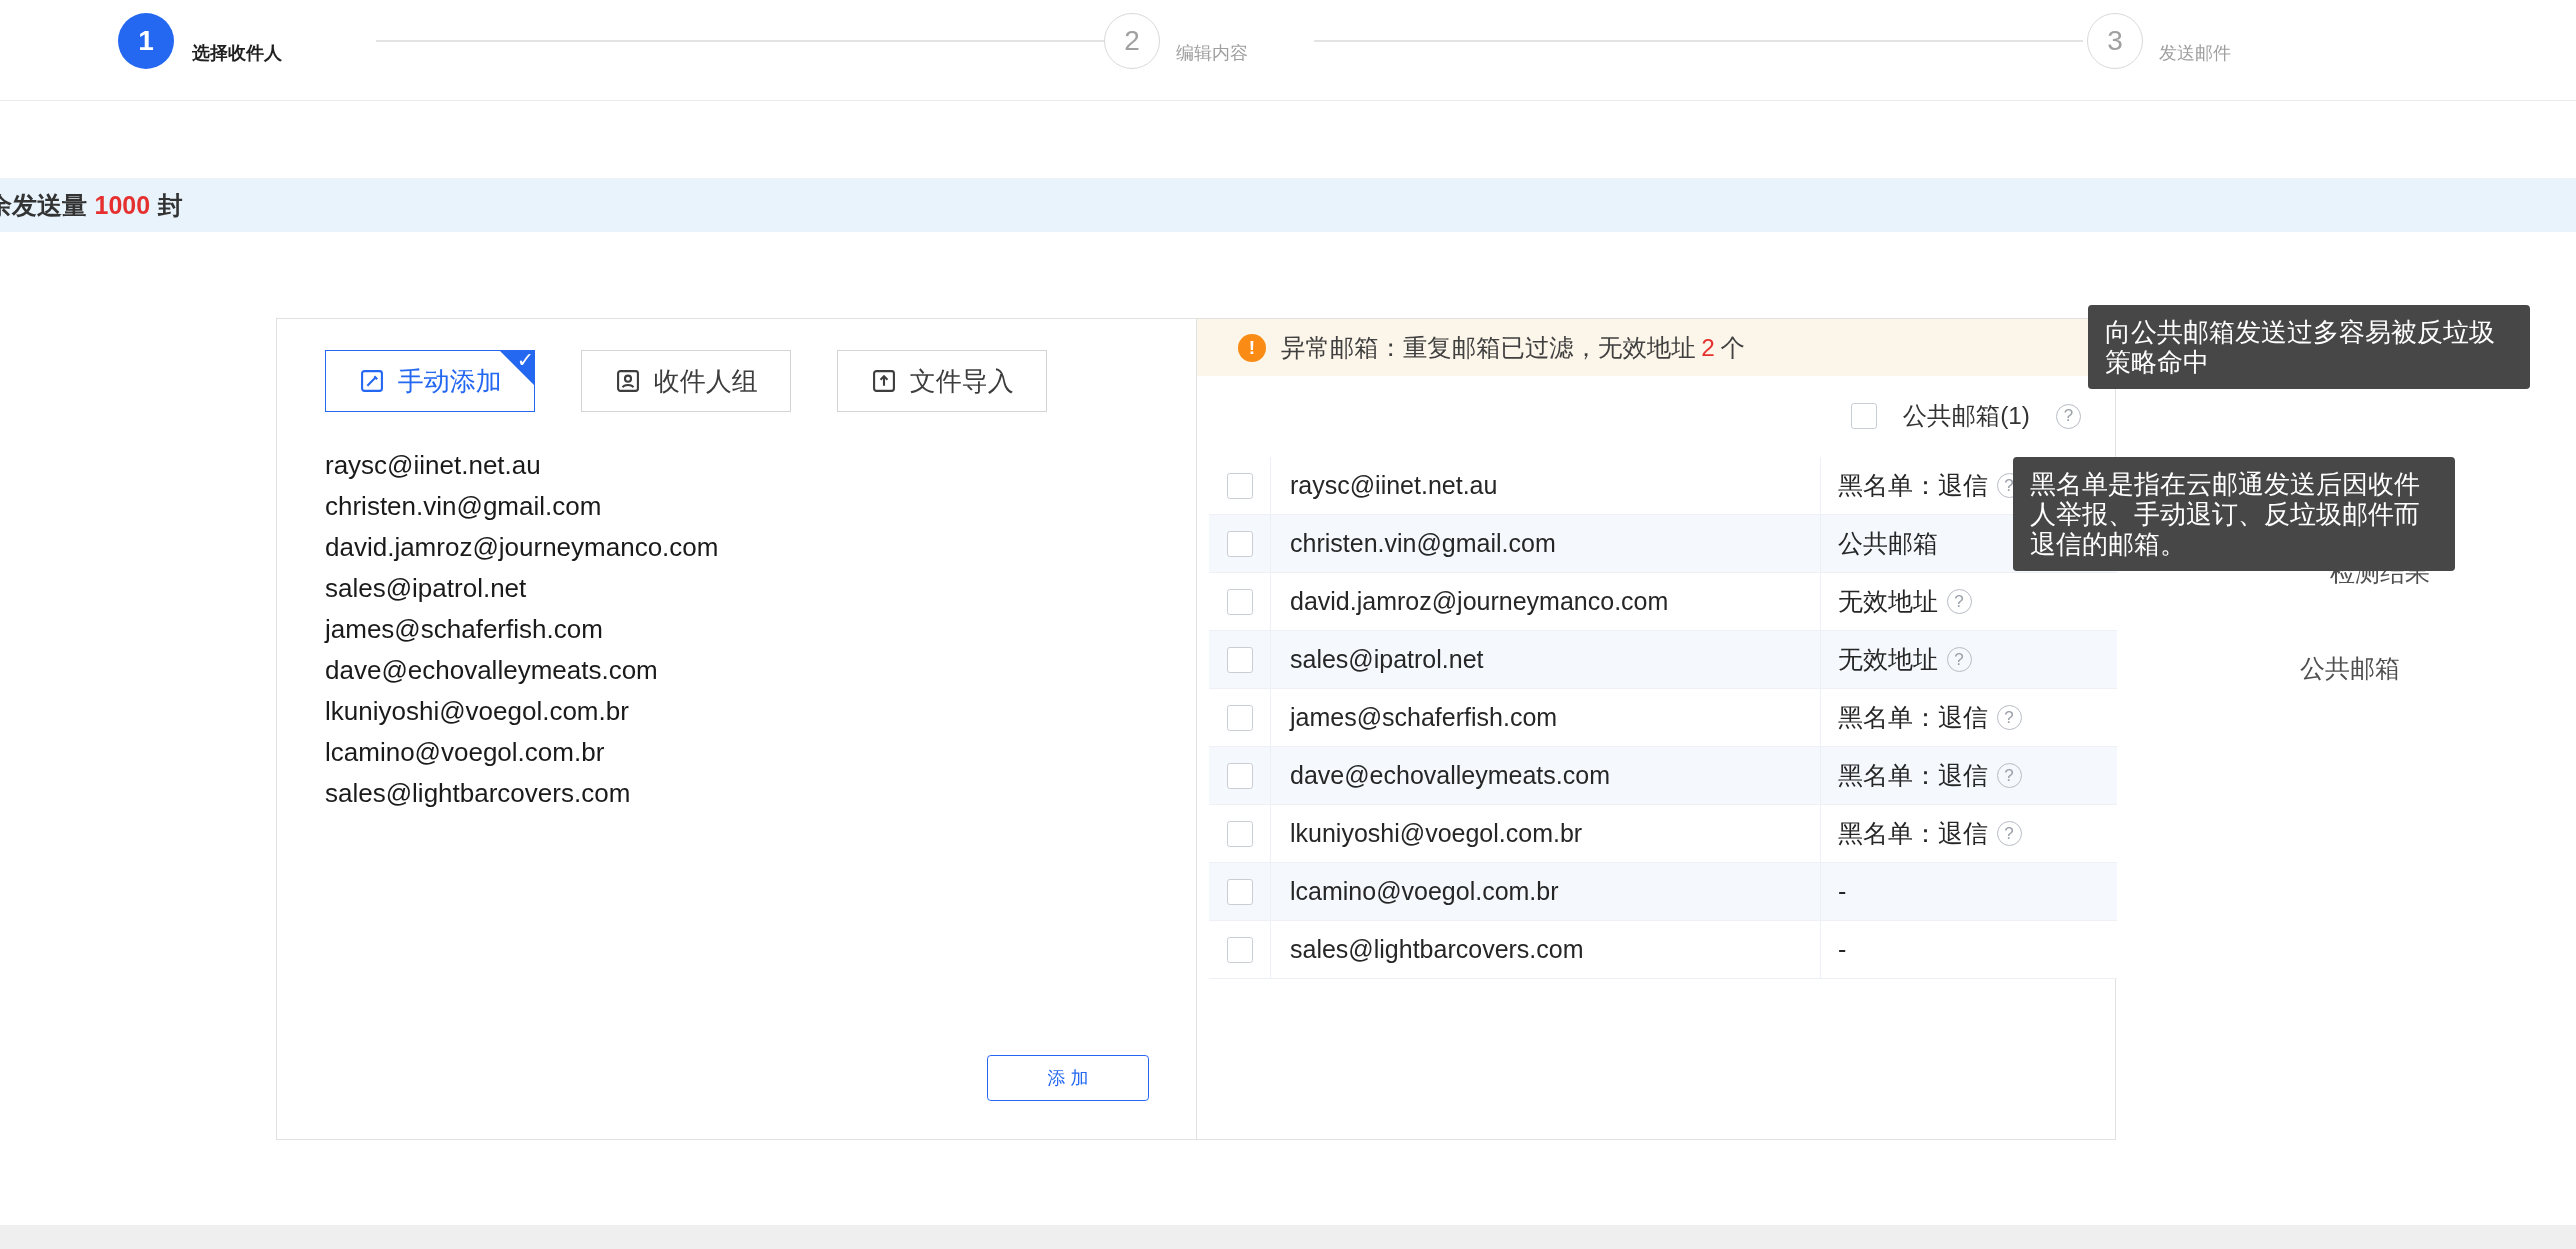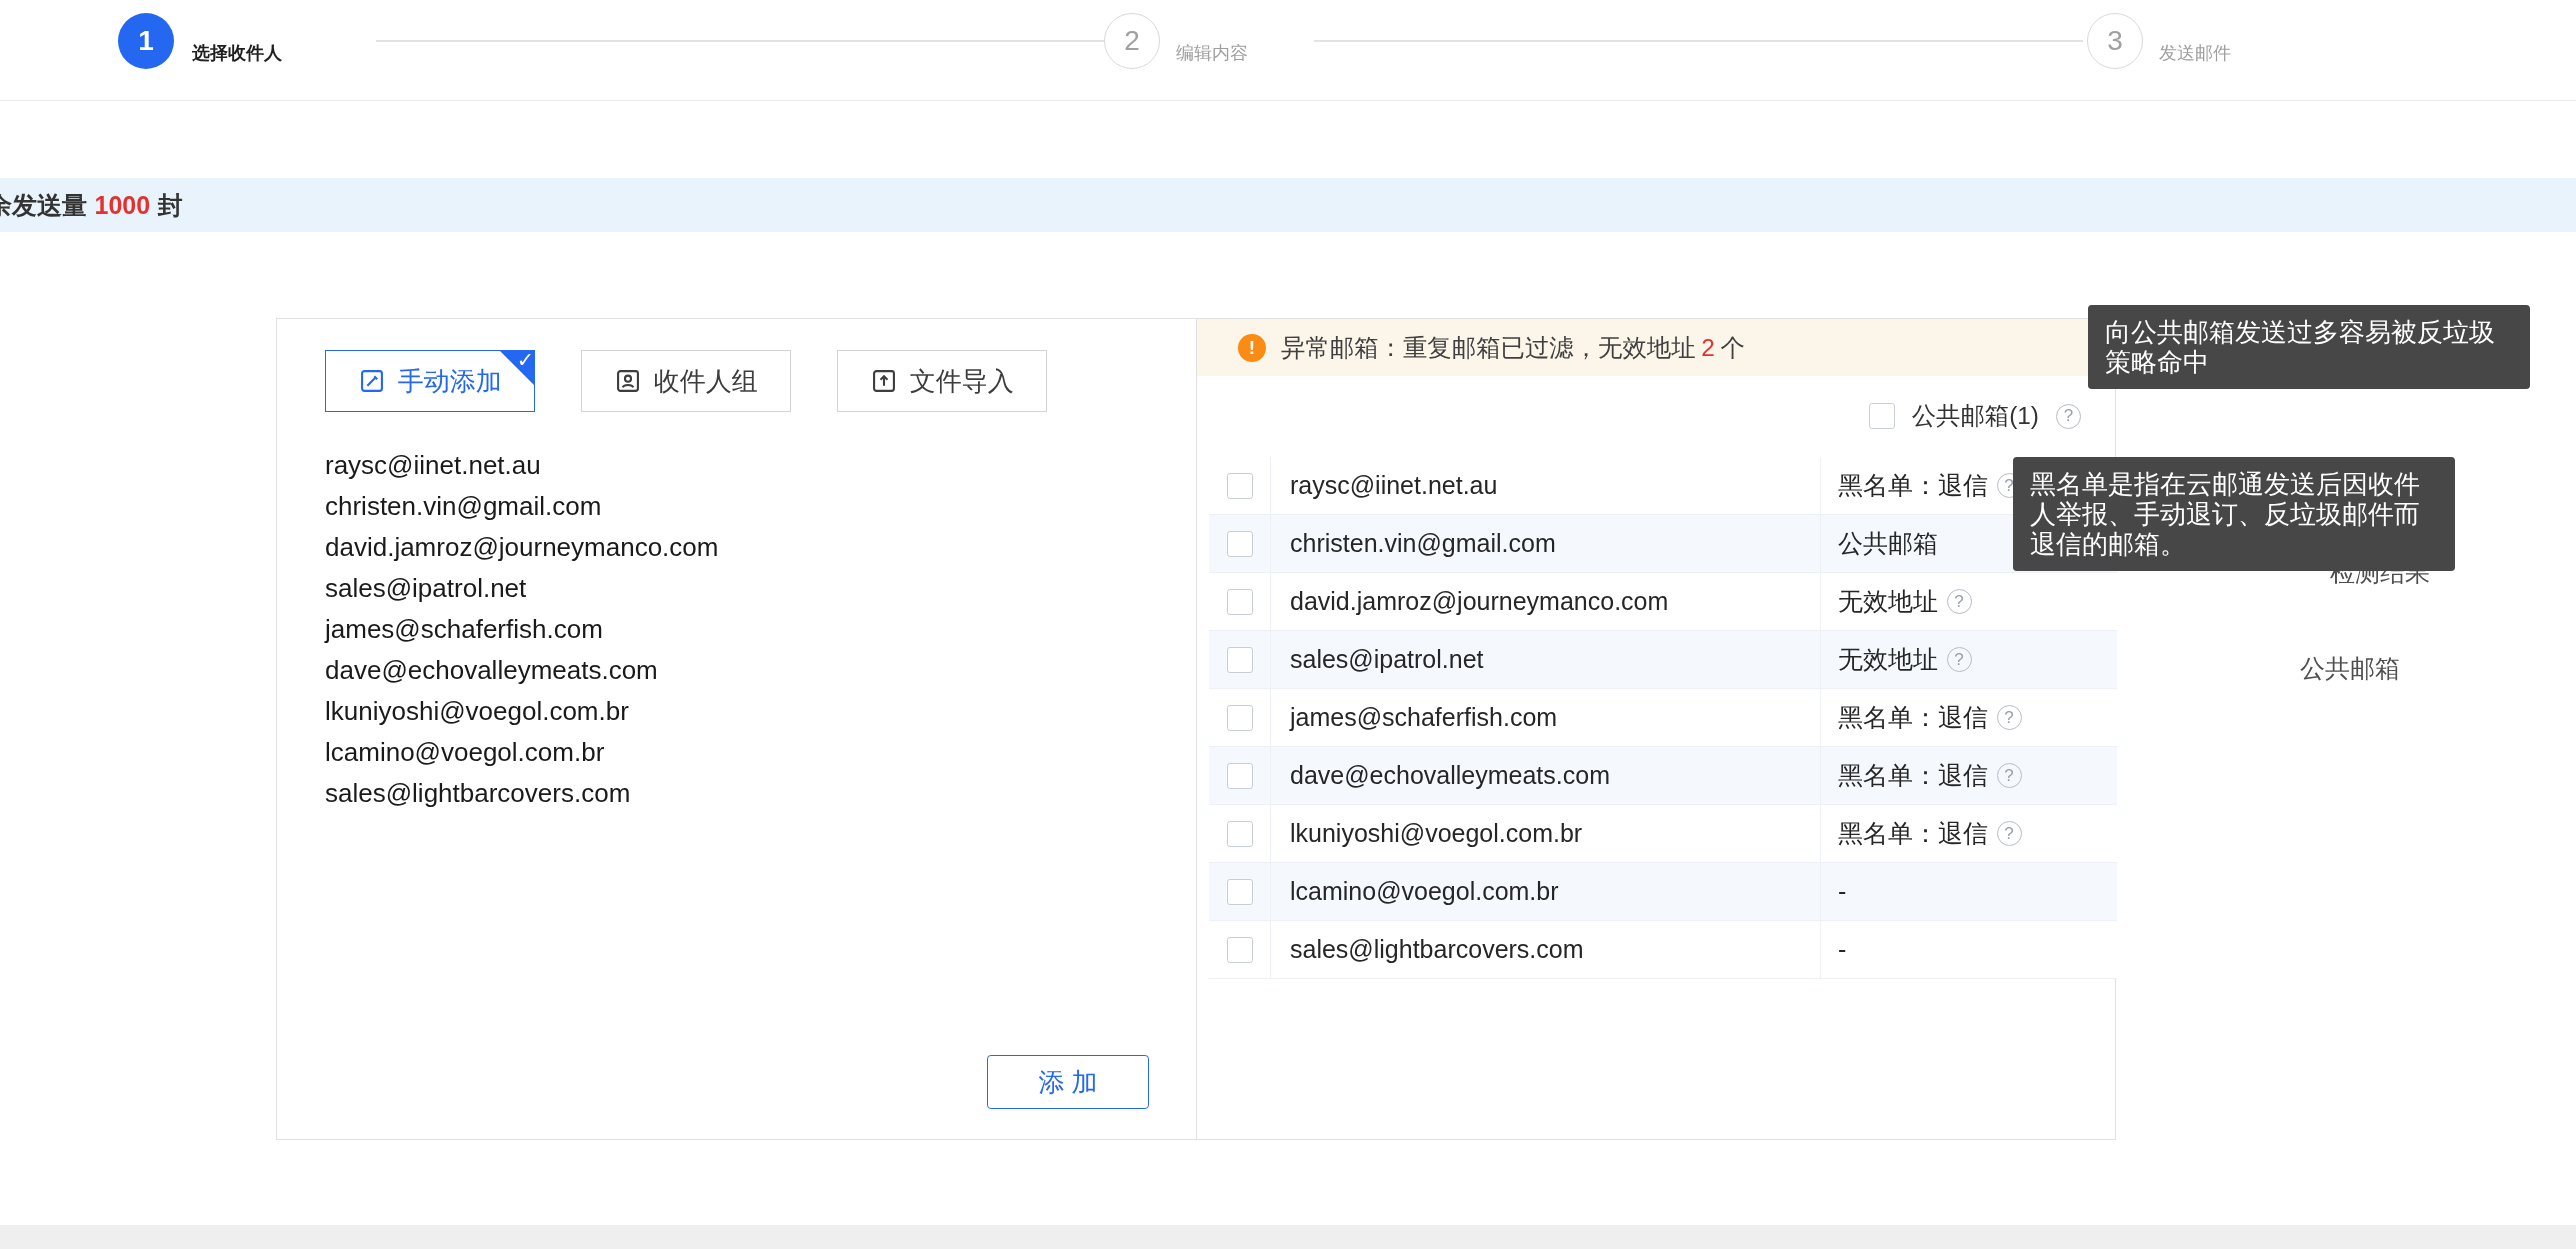--- a/index.html
+++ b/index.html
@@ -38,33 +38,33 @@
   .tabs { position:absolute; left:48px; top:31px; display:flex; gap:46px; }
   .tab { position:relative; width:210px; height:62px; display:flex; align-items:center; justify-content:center;
          gap:11.3px; font-size:26px; border:0.9px solid #d4d4d4; background:#fff; color:#3d3d3d; cursor:pointer; }
   .tab svg { width:28px; height:28px; stroke:currentColor; fill:none; stroke-width:1.8; }
   .tab.active { border-color:var(--accent); color:var(--accent); }
   .tab .corner { position:absolute; top:-0.9px; right:-0.9px; width:0; height:0;
                  border-top:36px solid var(--accent); border-left:36px solid transparent; }
   .tab .corner span { position:absolute; top:-36px; right:0.9px; color:#fff; font-size:20.7px; line-height:20.7px; font-weight:700; }
 
   .email-list { position:absolute; left:48px; top:126px; width:582px; font-size:26px; color:#1a1a1a; line-height:41px; }
-  .add-btn { position:absolute; left:710px; top:736px; width:162px; height:54px; background:#fff;
-             border:0.9px solid var(--accent); border-radius:3.8px; color:var(--accent); font-size:26px;
+  .add-btn { position:absolute; left:710px; top:736px; width:162px; height:46px; background:#fff;
+             border:0.9px solid var(--accent); border-radius:3.8px; color:var(--accent); font-size:18px;
              display:flex; align-items:center; justify-content:center; cursor:pointer; }
 
   
   .warnbar { position:absolute; left:920px; top:0; width:921px; height:57px; background:#fcf5e9;
              display:flex; align-items:center; font-size:24.4px; color:#404040; }
   .warn-icon { width:28px; height:28px; border-radius:50%; background:var(--warn-icon); color:#fff;
                display:flex; align-items:center; justify-content:center; font-size:19px; font-weight:700;
                margin:0 15px 0 41px; flex:0 0 auto; }
   .warnbar .count { color:var(--danger); margin:0 5.6px; }
 
-  .public-row { position:absolute; top:81px; right:34px; display:flex; align-items:center; gap:17px;
+  .public-row { position:absolute; top:81px; right:34px; display:flex; align-items:center; gap:26px;
                 font-size:24.4px; color:#333; }
 
   .checkbox { width:26px; height:26px; border:0.9px solid #c9cdd4; border-radius:2.8px; background:#fff;
               display:inline-block; cursor:pointer; flex:0 0 auto; }
   .help { width:25px; height:25px; border:0.9px solid #b8bcc4; border-radius:50%; color:#9aa0a8;
           font-size:17px; display:inline-flex; align-items:center; justify-content:center;
           margin-left:8.5px; cursor:pointer; flex:0 0 auto; }
 
   .rtable { position:absolute; left:932px; top:138px; width:908px; }
   .thead { display:flex; height:67px; background:#eef3fa; border-top:0.9px solid #e4e9f2; border-bottom:0.9px solid #e4e9f2;

